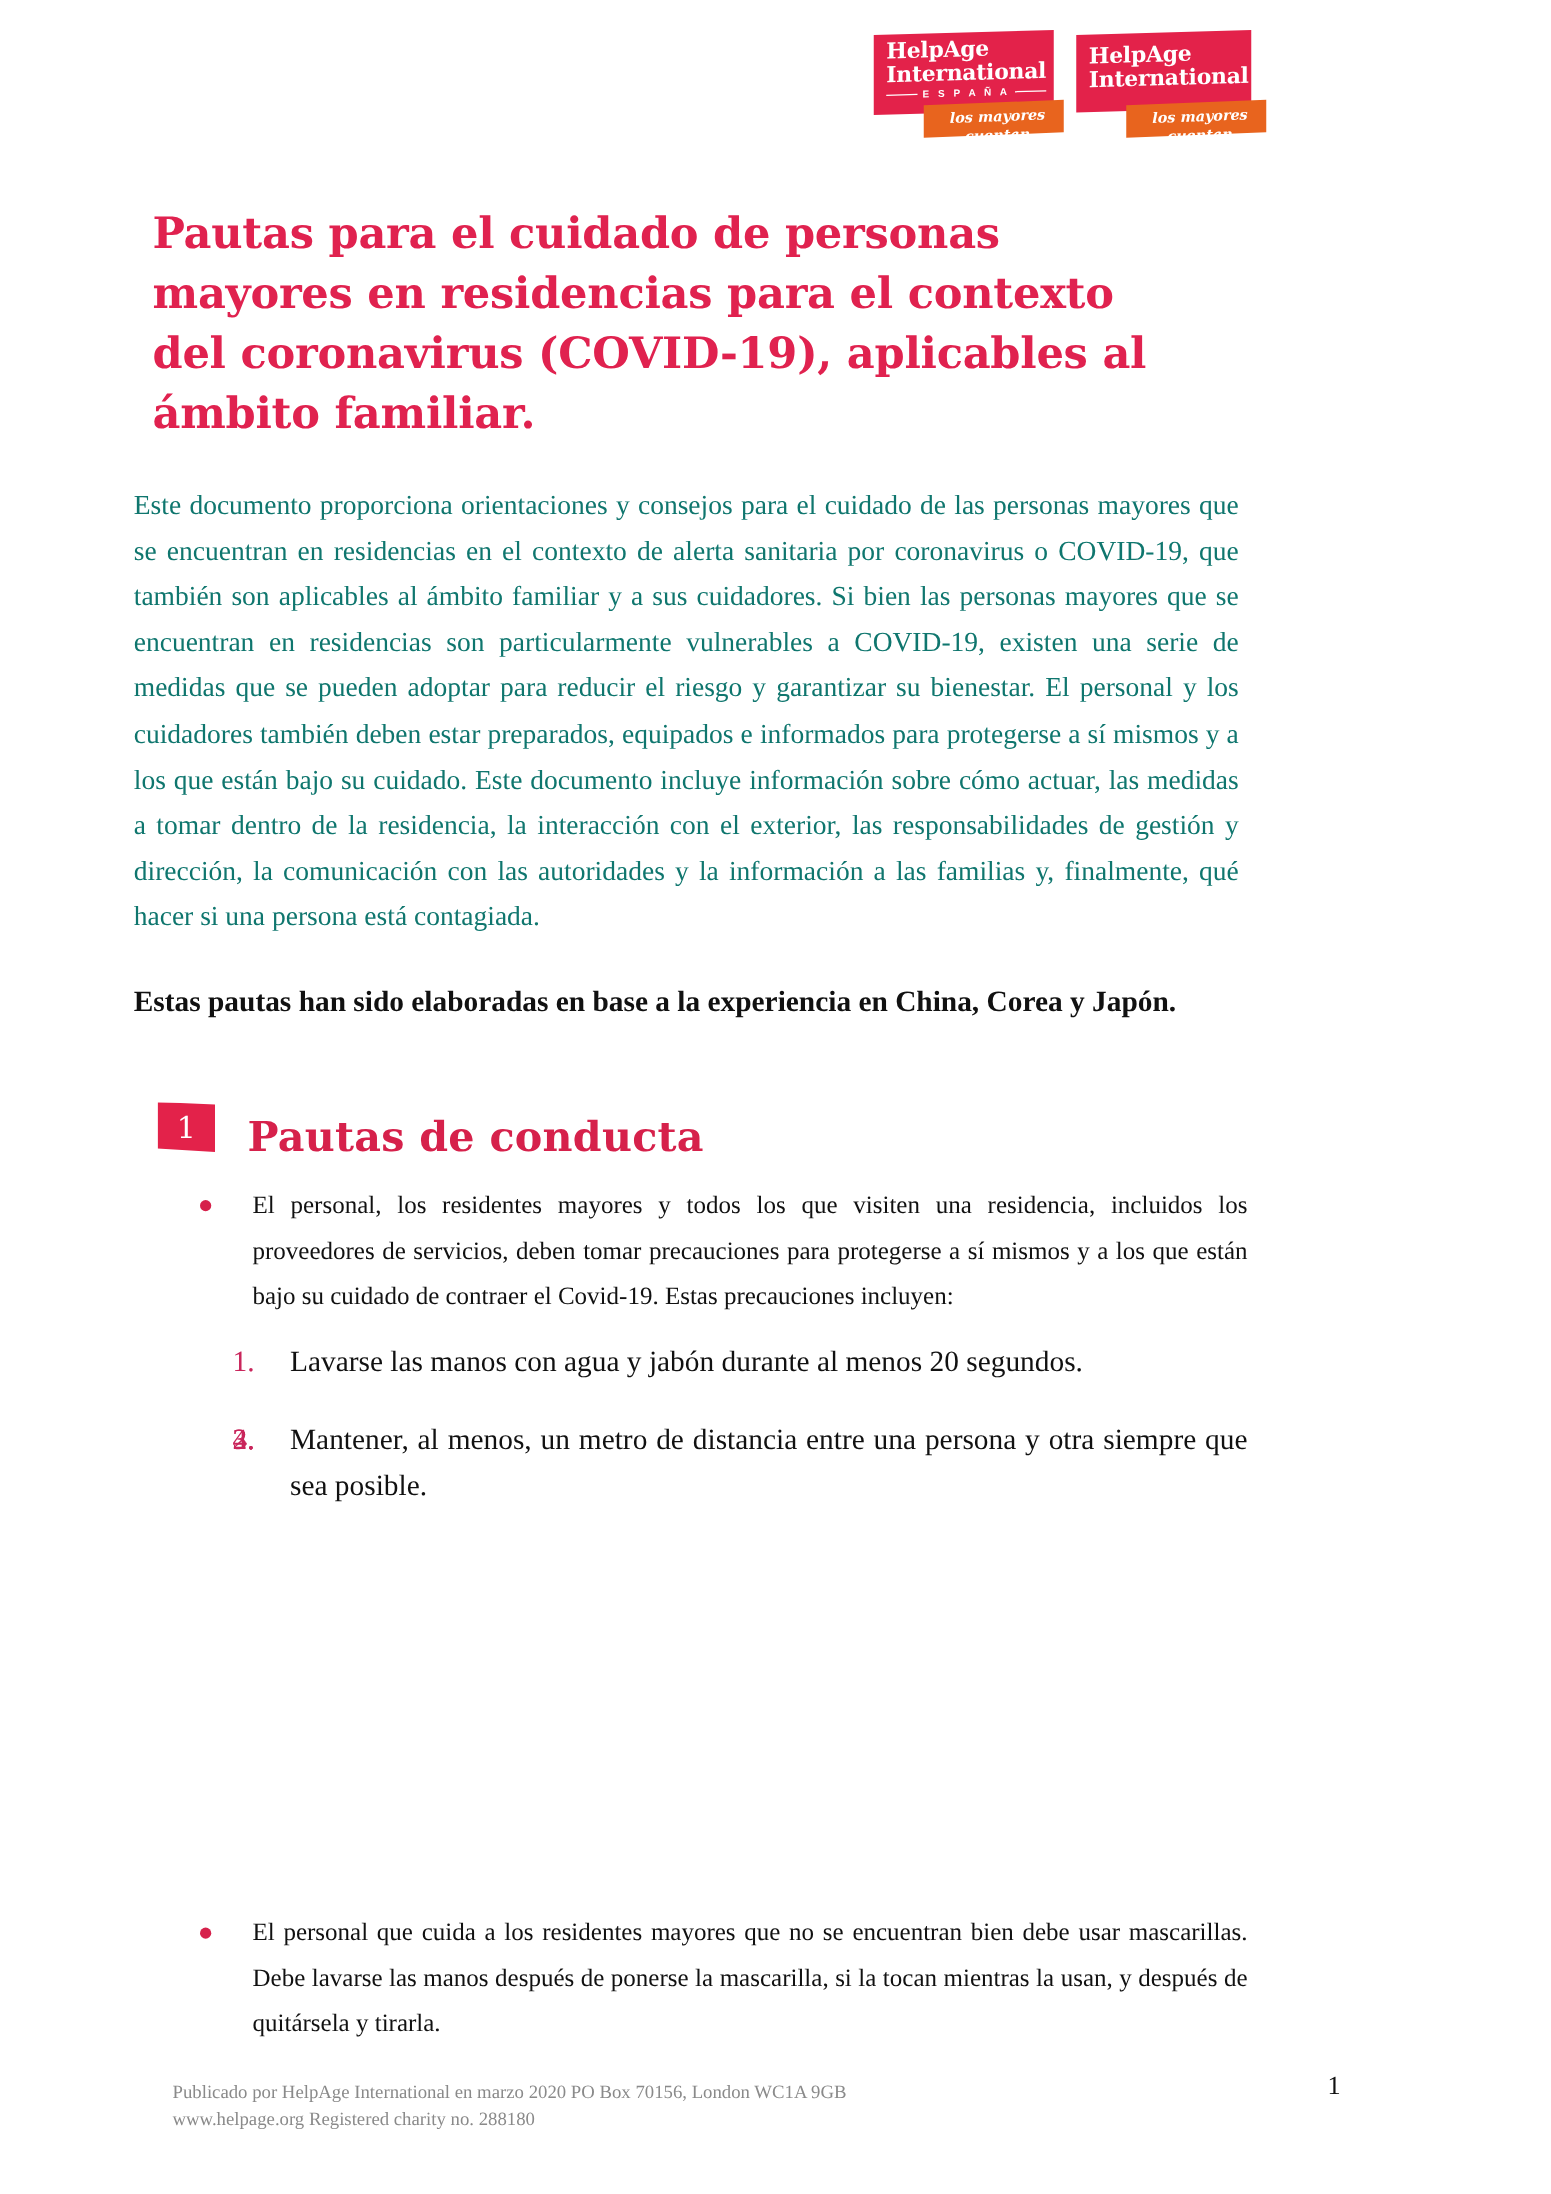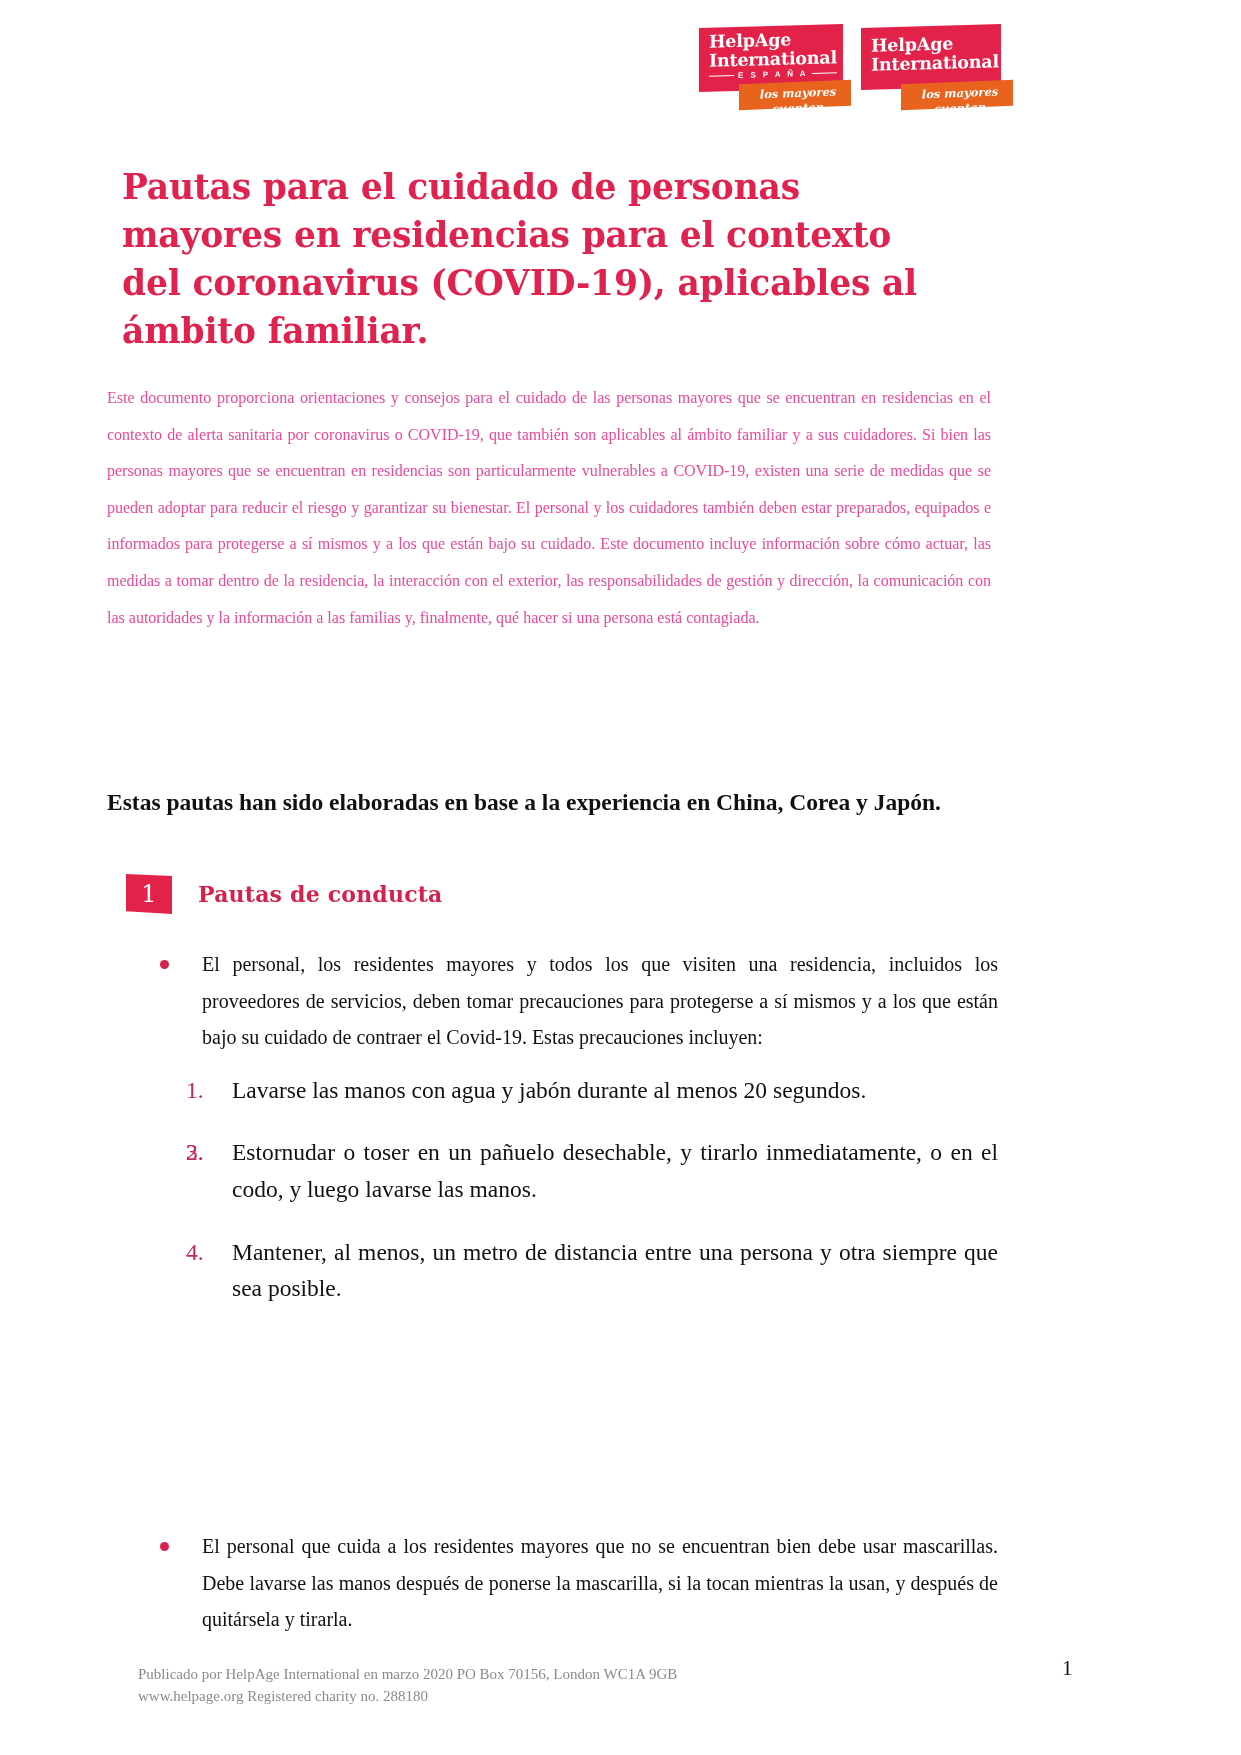--- a/index.html
+++ b/index.html
@@ -120,25 +120,25 @@
     line-height: 48px;
     letter-spacing: -0.2px;
   }
 
   
   .intro-para {
     position: absolute;
     left: 107px;
     top: 364px;
     width: 884px;
-    font-size: 16px;
+    font-size: 22px;
     line-height: 36.6px;
     text-align: justify;
     text-justify: inter-word;
-    color: #ec4899;
+    color: #0f766e;
   }
   .note-para {
     position: absolute;
     left: 107px;
     top: 760px;
     width: 884px;
     font-size: 23.5px;
     line-height: 36.6px;
     color: #111111;
     font-weight: bold;
@@ -172,23 +172,24 @@
     justify-content: center;
     color: #ffffff;
     font-family: "DejaVu Serif", "Liberation Serif", serif;
     font-size: 24px;
     line-height: 1;
   }
   .section-title {
     color: #d6214b;
     font-family: "DejaVu Serif", "Liberation Serif", serif;
     font-weight: bold;
-    font-size: 22px;
+    font-size: 33px;
     letter-spacing: 0.2px;
     white-space: nowrap;
+    margin-top: 16px;
   }
 
   
   .bullet-list {
     position: absolute;
     left: 150px;
     top: 946px;
     width: 848px;
   }
   .bullet-item {
@@ -317,21 +318,20 @@
     <ol class="numbered-list">
       <li class="numbered-item">
         <span class="num-marker">1.</span>
         <span>Lavarse las manos con agua y jabón durante al menos 20 segundos.</span>
       </li>
       <li class="numbered-item">
         <span class="num-marker">2.</span>
       </li>
       <li class="numbered-item">
         <span class="num-marker">3.</span>
-        <span>Estornudar o toser en un pañuelo desechable, y tirarlo inmediatamente, o en el codo, y luego lavarse las manos.</span>
       </li>
       <li class="numbered-item">
         <span class="num-marker">4.</span>
         <span>Mantener, al menos, un metro de distancia entre una persona y otra siempre que sea posible.</span>
       </li>
     </ol>
 
   </div>
 
   <div class="bullet-tail">

